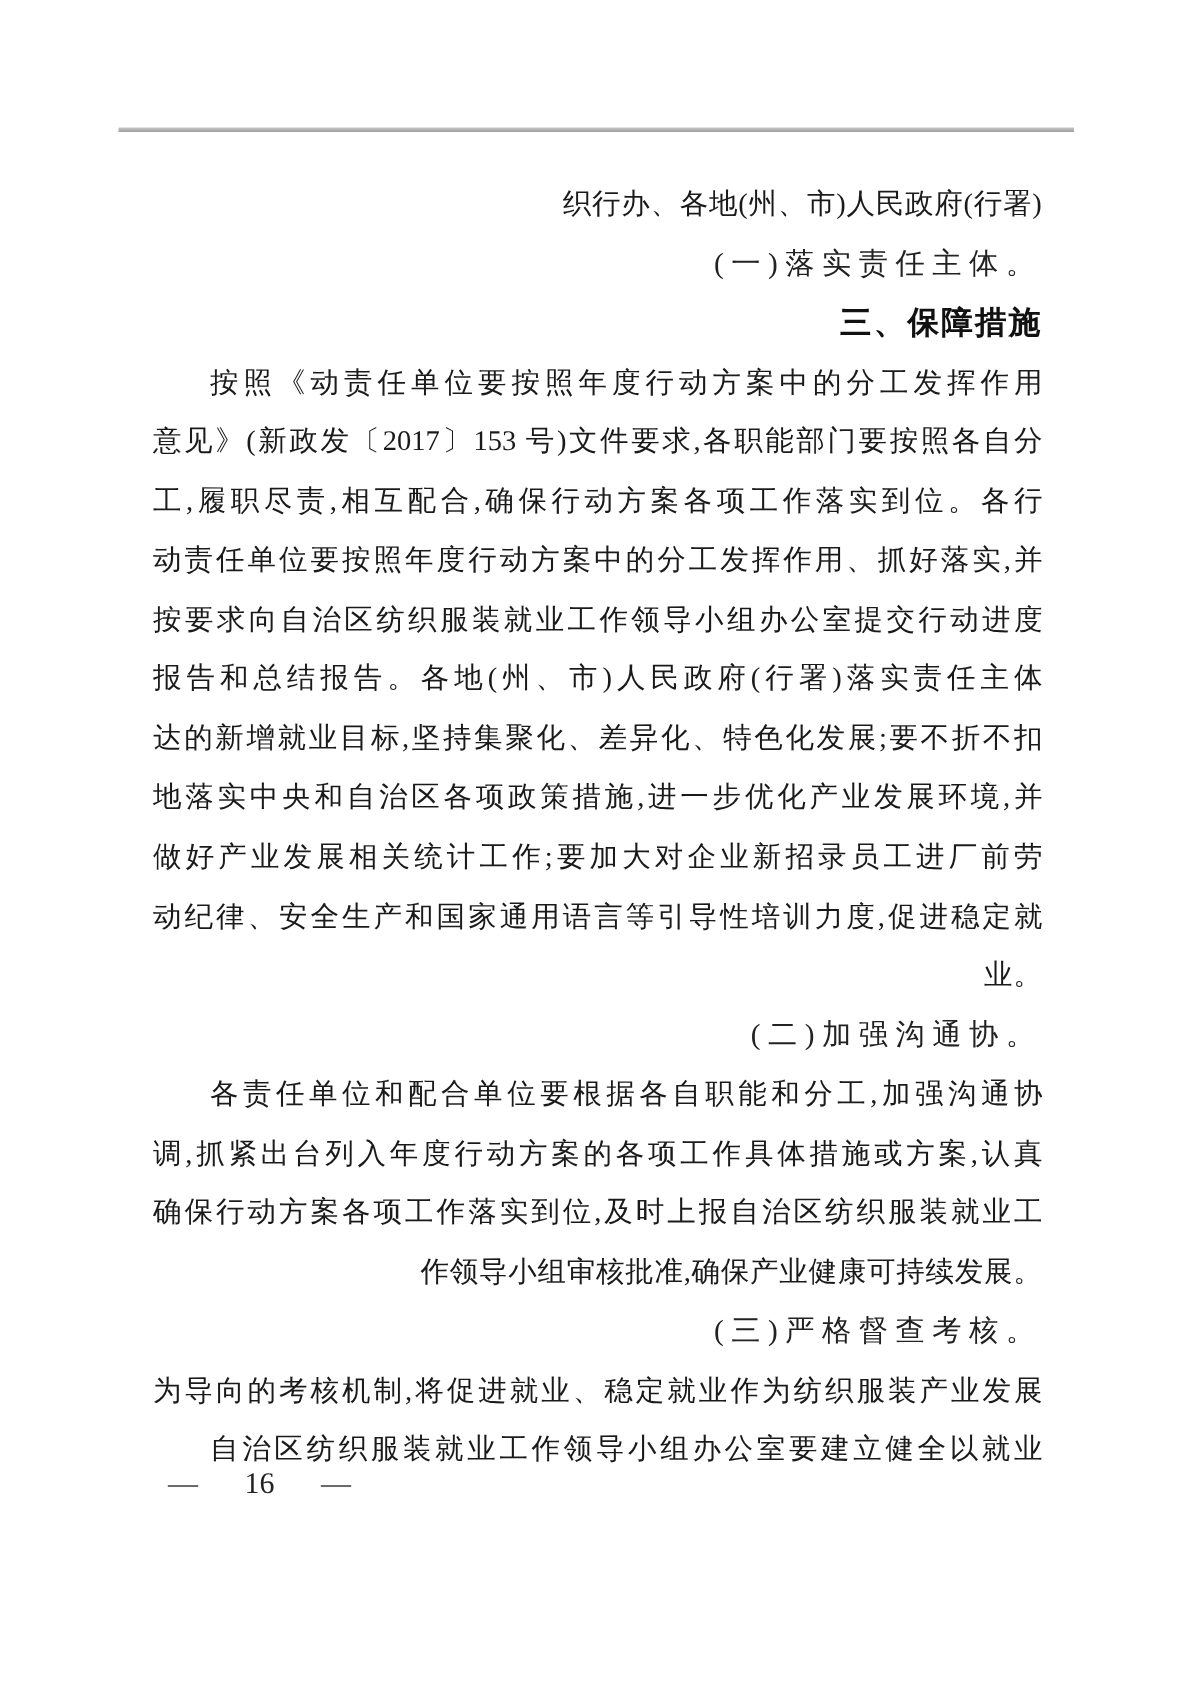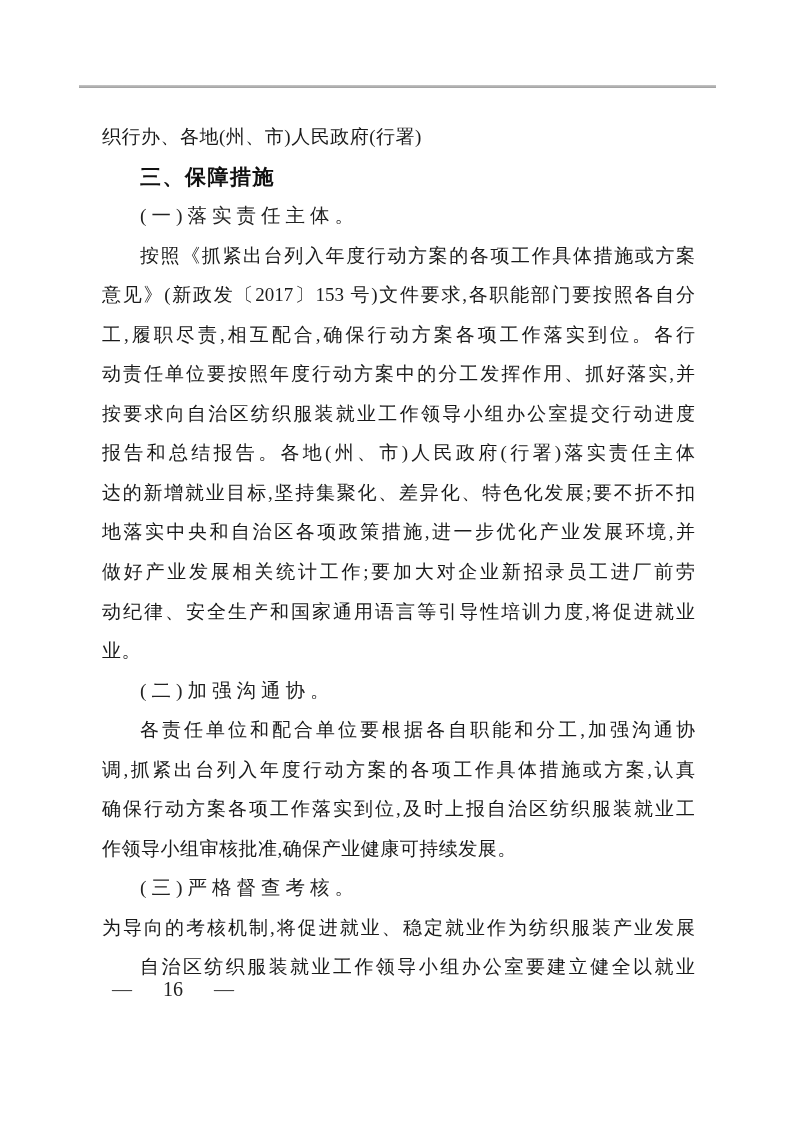--- a/index.html
+++ b/index.html
@@ -25,20 +25,21 @@
     left: 102px; top: 117px;
     width: 593px;
     color: #1a1a1a;
     font-size: 19px;
   }
   .line {
     height: 39.55px;
     line-height: 39.55px;
     white-space: nowrap;
     letter-spacing: 0.5px;
+    text-align: right;
   }
   .line.justify {
     white-space: normal;
     text-align: justify;
     text-align-last: justify;
     letter-spacing: 0;
   }
   .line.indent { padding-left: 38px; }
   .line.heading {
     font-family: "Liberation Sans", "DejaVu Sans", sans-serif;
@@ -66,32 +67,32 @@
 </style>
 </head>
 <body>
 
 <div class="page">
 
   <div class="header-rule"></div>
 
   <div class="text-content">
     <div class="line">织行办、各地(州、市)人民政府(行署)</div>
+    <div class="line kai indent">(一)落实责任主体。</div>
     <div class="line heading indent">三、保障措施</div>
-    <div class="line kai indent">(一)落实责任主体。</div>
-    <div class="line indent justify">按照《抓紧出台列入年度行动方案的各项工作具体措施或方案</div>
+    <div class="line indent justify">按照《动责任单位要按照年度行动方案中的分工发挥作用</div>
     <div class="line justify">意见》(新政发〔2017〕153 号)文件要求,各职能部门要按照各自分</div>
     <div class="line justify">工,履职尽责,相互配合,确保行动方案各项工作落实到位。各行</div>
     <div class="line justify">动责任单位要按照年度行动方案中的分工发挥作用、抓好落实,并</div>
     <div class="line justify">按要求向自治区纺织服装就业工作领导小组办公室提交行动进度</div>
     <div class="line justify">报告和总结报告。各地(州、市)人民政府(行署)落实责任主体</div>
     <div class="line justify">达的新增就业目标,坚持集聚化、差异化、特色化发展;要不折不扣</div>
     <div class="line justify">地落实中央和自治区各项政策措施,进一步优化产业发展环境,并</div>
     <div class="line justify">做好产业发展相关统计工作;要加大对企业新招录员工进厂前劳</div>
-    <div class="line justify">动纪律、安全生产和国家通用语言等引导性培训力度,将促进就业</div>
+    <div class="line justify">动纪律、安全生产和国家通用语言等引导性培训力度,促进稳定就</div>
     <div class="line">业。</div>
     <div class="line kai indent">(二)加强沟通协。</div>
     <div class="line indent justify">各责任单位和配合单位要根据各自职能和分工,加强沟通协</div>
     <div class="line justify">调,抓紧出台列入年度行动方案的各项工作具体措施或方案,认真</div>
     <div class="line justify">确保行动方案各项工作落实到位,及时上报自治区纺织服装就业工</div>
     <div class="line">作领导小组审核批准,确保产业健康可持续发展。</div>
     <div class="line kai indent">(三)严格督查考核。</div>
     <div class="line justify">为导向的考核机制,将促进就业、稳定就业作为纺织服装产业发展</div>
     <div class="line indent justify">自治区纺织服装就业工作领导小组办公室要建立健全以就业</div>
   </div>

